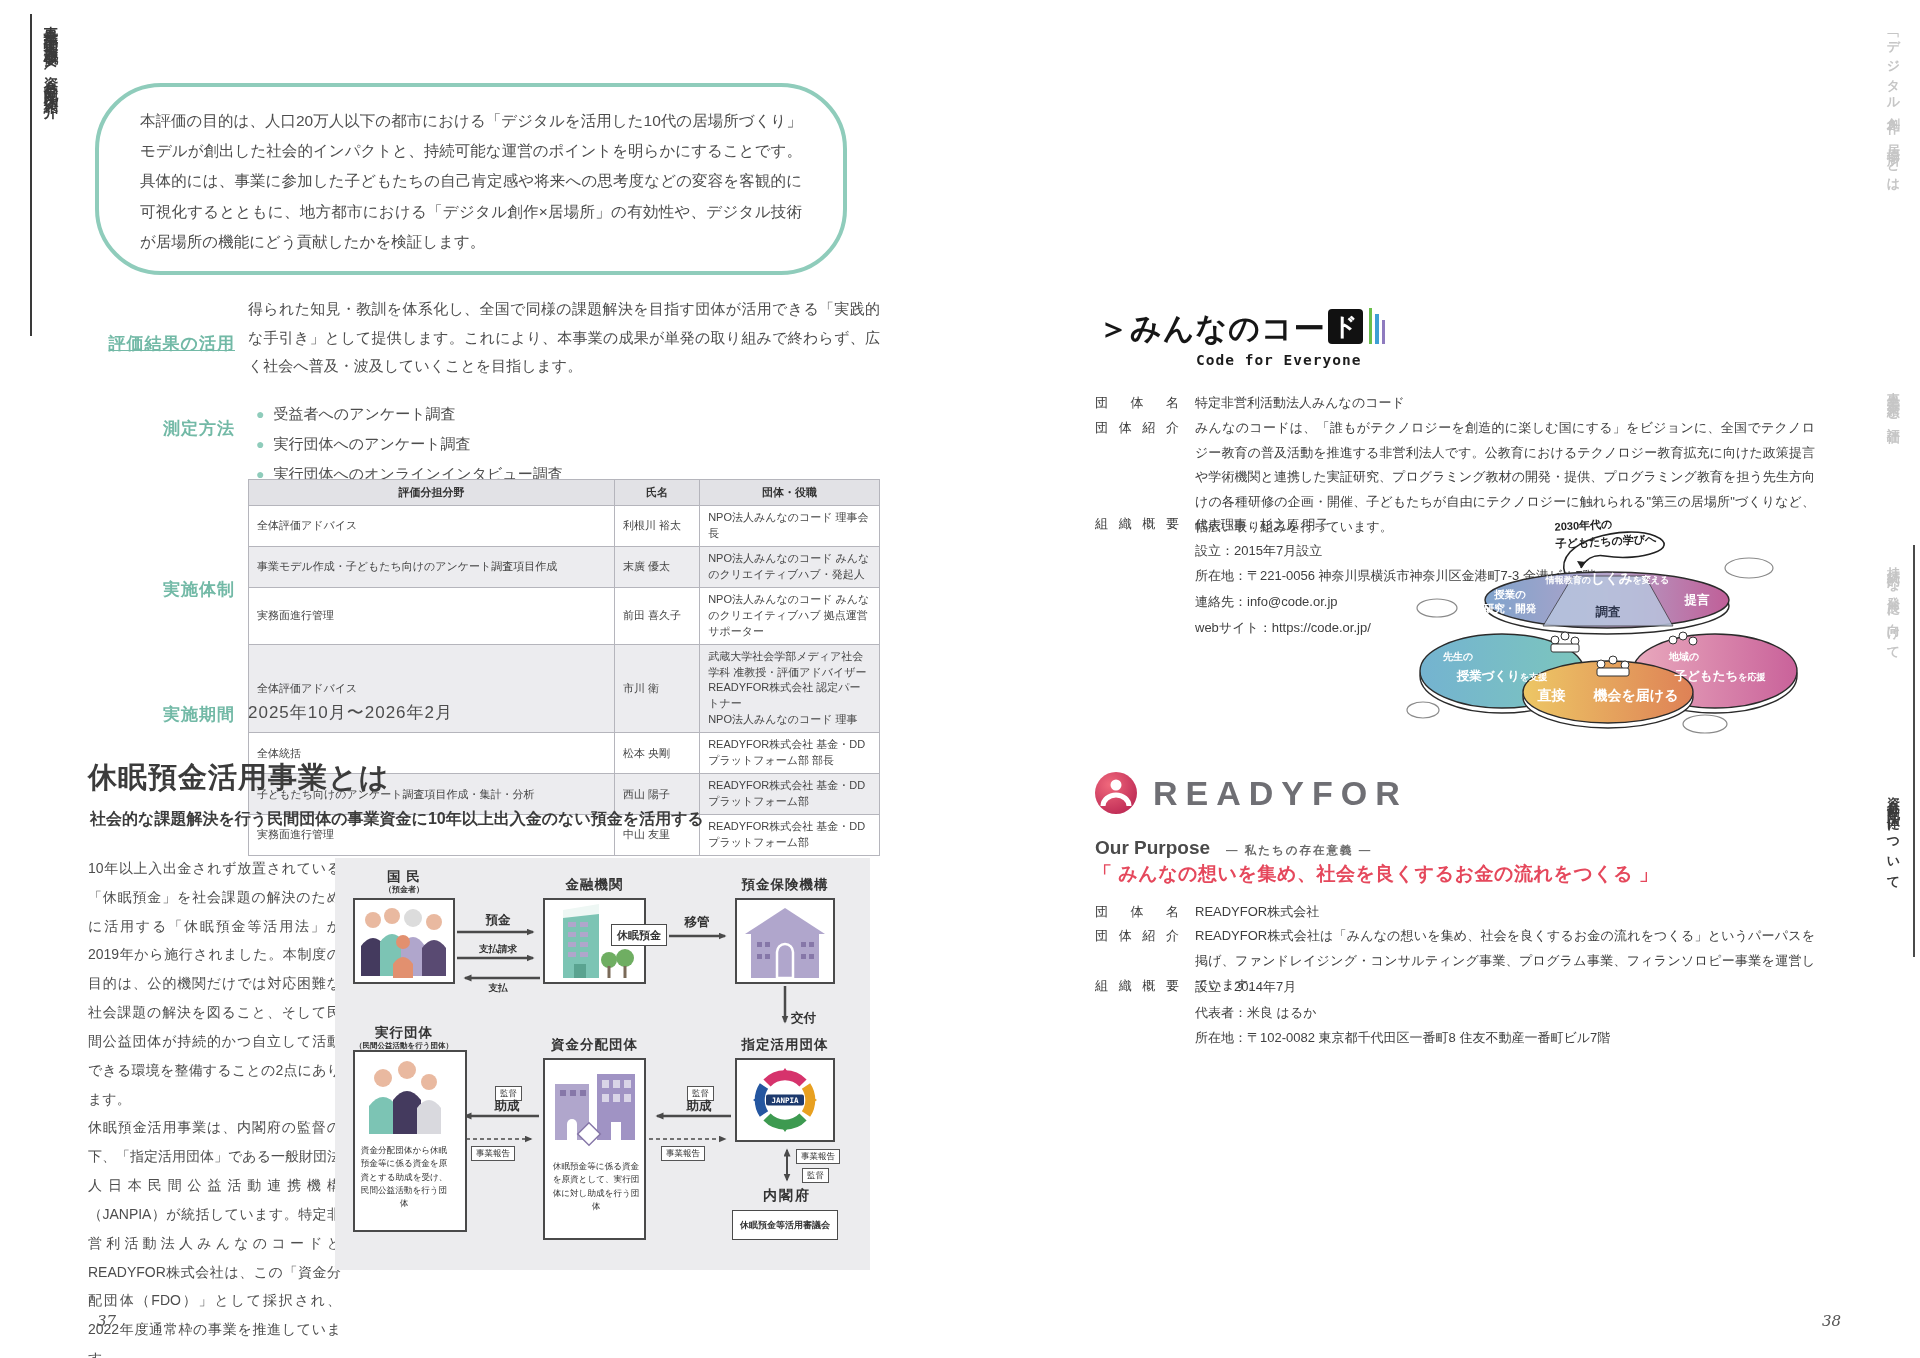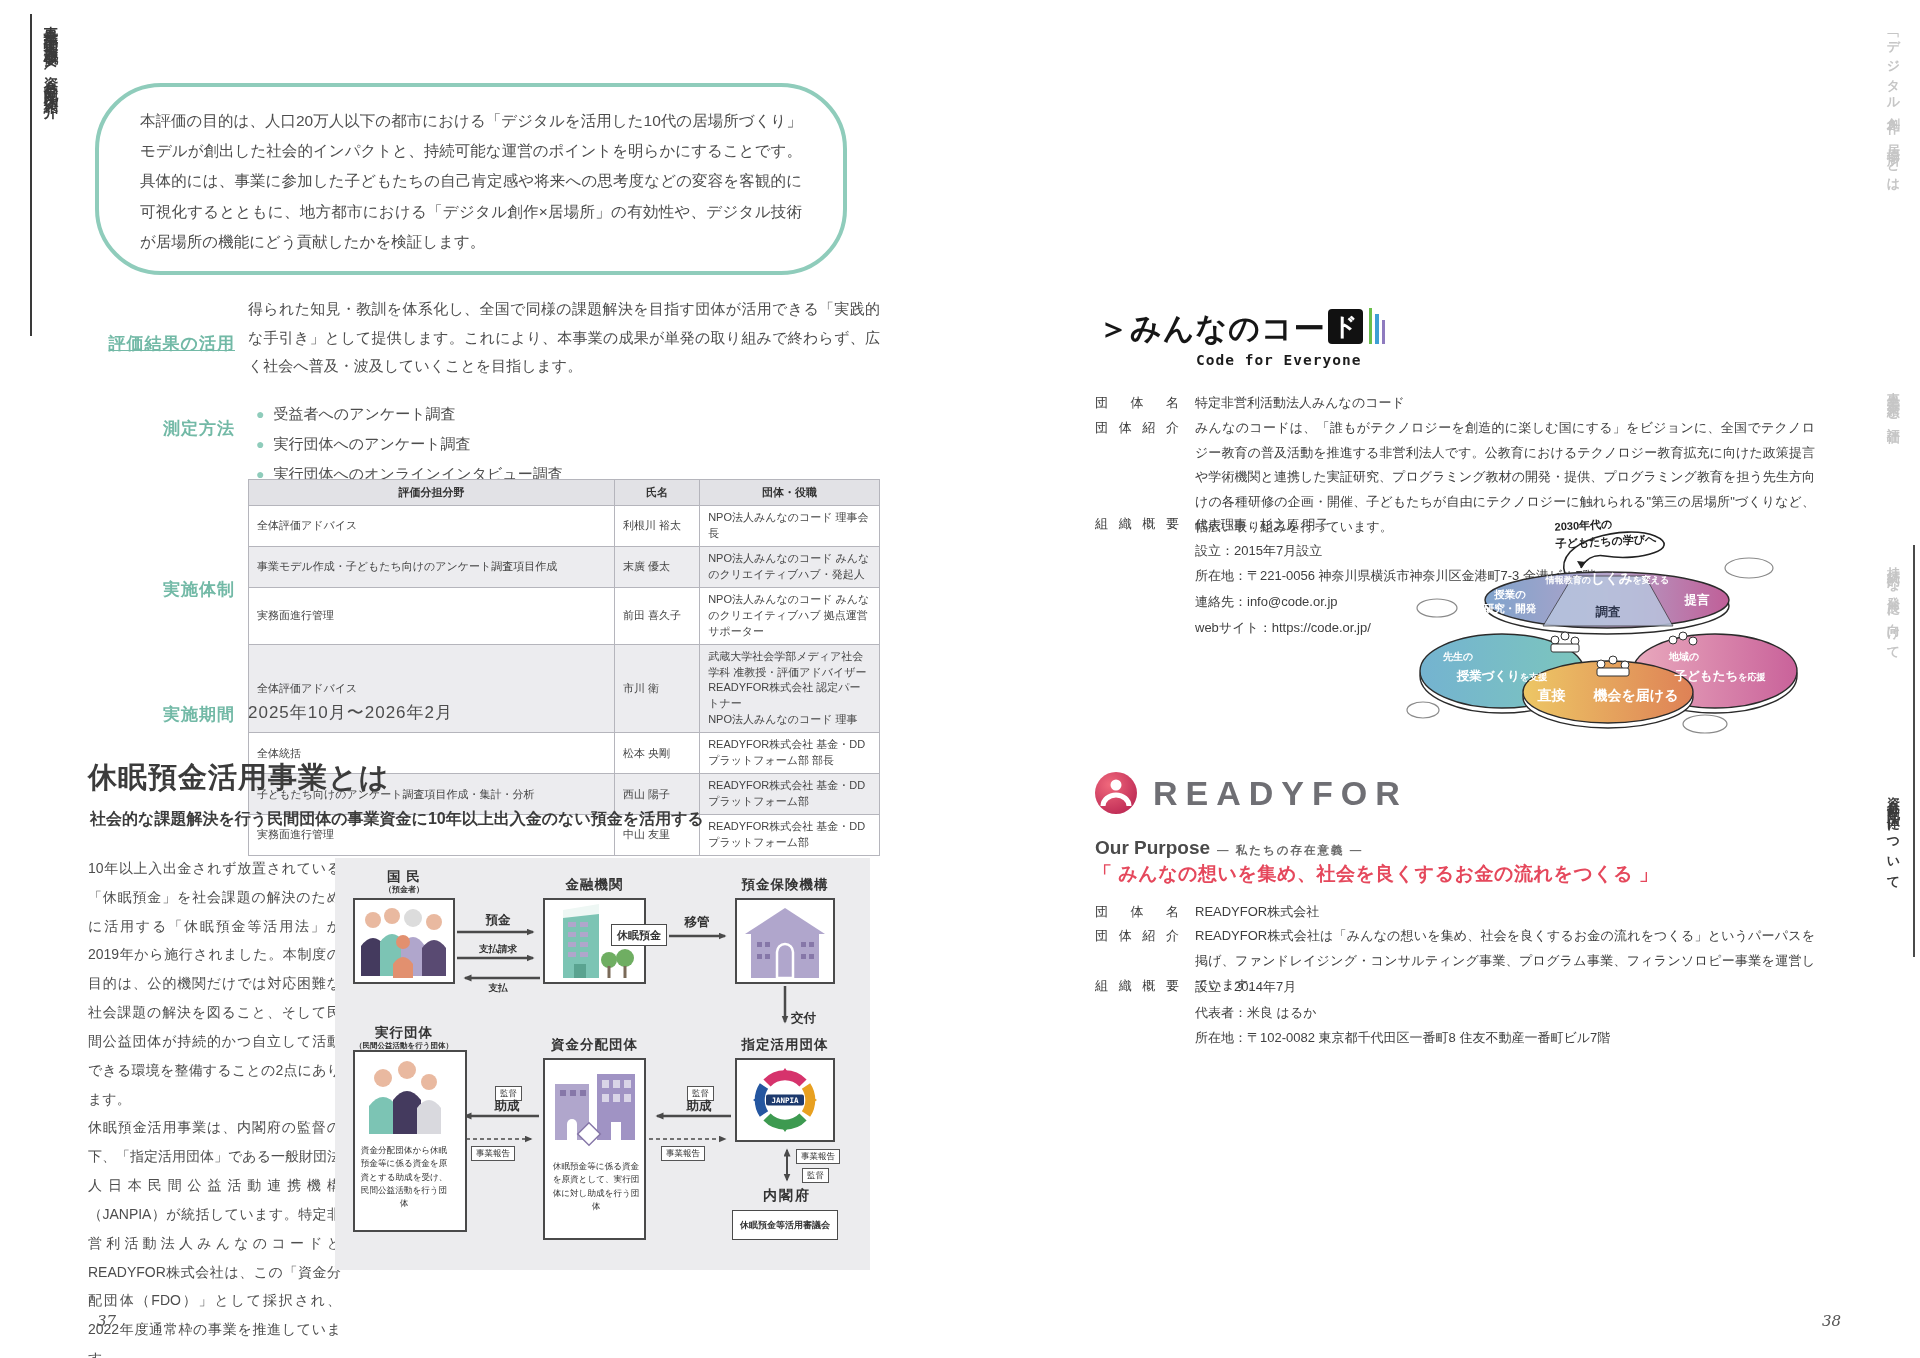--- a/index.html
+++ b/index.html
@@ -70,21 +70,21 @@
   .vision{left:1405px;top:512px;width:430px;height:245px;}
   .vz{position:absolute;text-align:center;color:#fff;font-weight:700;}
   .vnote{position:absolute;left:150px;top:4px;font-size:11px;color:#222;font-weight:700;white-space:pre-line;
          transform:rotate(-3deg);text-align:left;line-height:1.5;}
   .pre-line{white-space:pre-line;}
 
   
   .rf-logo{left:1093px;top:770px;display:flex;align-items:center;gap:14px;}
   .rf-name{font-size:34px;font-weight:700;color:#6f6f74;letter-spacing:8px;}
   .rf-purpose{left:1095px;top:837px;font-size:19px;font-weight:700;color:#4a4a4a;}
-  .rf-purpose .sub{font-size:11.5px;color:#6a6a6a;font-weight:600;margin-left:7px;letter-spacing:2px;}
+  .rf-purpose .sub{font-size:11.5px;color:#6a6a6a;font-weight:600;margin-left:16px;letter-spacing:2px;}
   .rf-quote{left:1093px;top:861px;font-size:19px;font-weight:700;color:#e5485c;letter-spacing:0.5px;}
 
   
   .rnav{writing-mode:vertical-rl;font-size:13px;letter-spacing:4px;color:#c6c6c6;font-weight:600;left:1884px;}
   .rnav.active{color:#3a3a3a;}
   .edge-line{left:1913px;top:545px;width:1.5px;height:412px;background:#4a4a4a;}
 
   .pgnum{font-family:"DejaVu Serif","Liberation Serif",serif;font-style:italic;font-size:15px;color:#555;}
 </style>
 </head>

